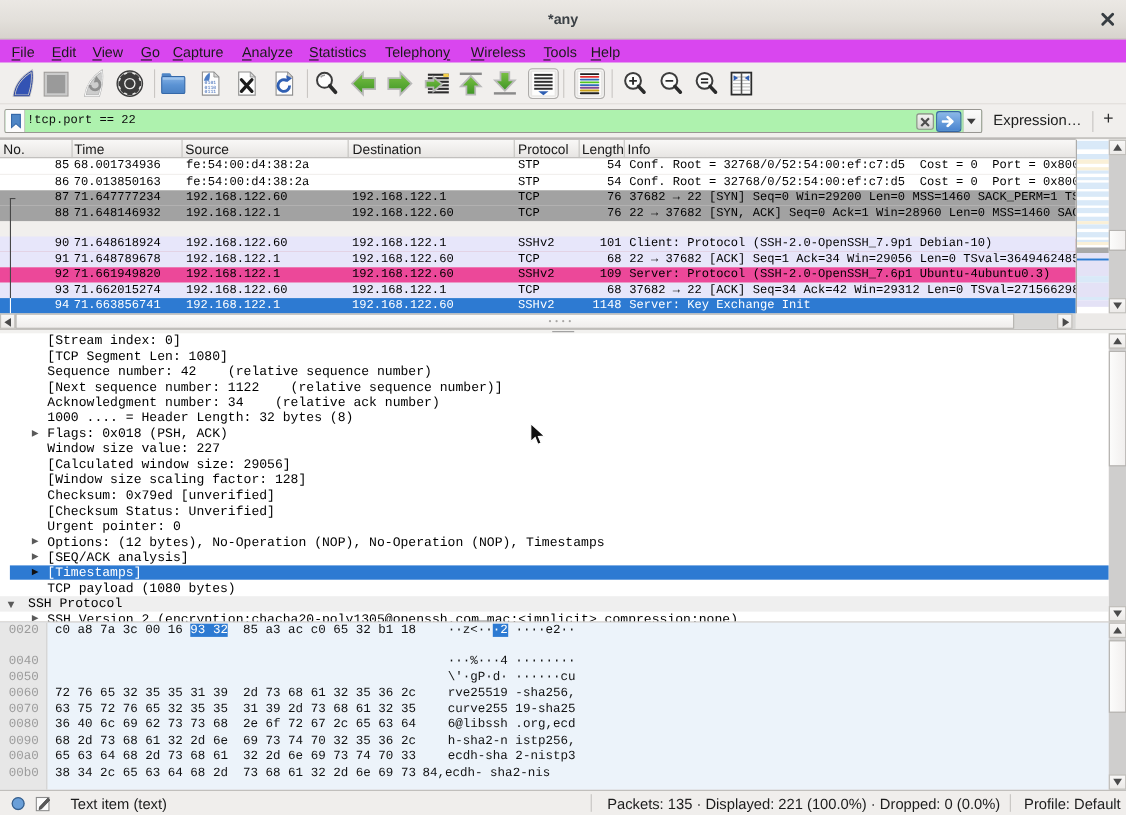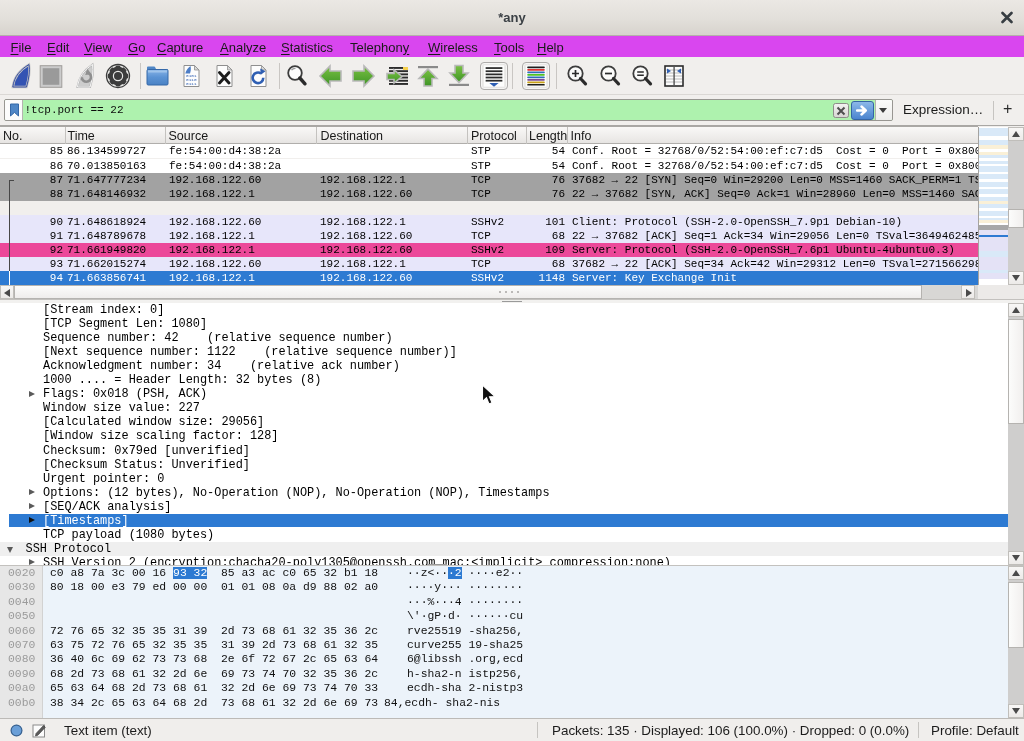--- a/index.html
+++ b/index.html
@@ -264,21 +264,21 @@
 <div class="hcell" style="left:320.5px;top:128.5px">Destination</div>
 <div class="hcell" style="left:471px;top:128.5px">Protocol</div>
 <div class="hcell" style="left:529px;top:128.5px">Length</div>
 <div class="hcell" style="left:570.5px;top:128.5px">Info</div>
 <div class="hdiv" style="left:64.5px"></div>
 <div class="hdiv" style="left:164.5px"></div>
 <div class="hdiv" style="left:316px"></div>
 <div class="hdiv" style="left:467px"></div>
 <div class="hdiv" style="left:525.5px"></div>
 <div class="hdiv" style="left:567px"></div>
-<div class="prow mono" style="top:144.4px;background:#ffffff;color:#000"><span class="cno">85</span><span class="cti">86.134599727</span><span class="csr">fe:54:00:d4:38:2a</span><span class="cds"></span><span class="cpr">STP</span><span class="cln">54</span><span class="cin">Conf. Root = 32768/0/52:54:00:ef:c7:d5  Cost = 0  Port = 0x8001</span></div>
+<div class="prow mono" style="top:144.4px;background:#ffffff;color:#000"><span class="cno">85</span><span class="cti">68.001734936</span><span class="csr">fe:54:00:d4:38:2a</span><span class="cds"></span><span class="cpr">STP</span><span class="cln">54</span><span class="cin">Conf. Root = 32768/0/52:54:00:ef:c7:d5  Cost = 0  Port = 0x8001</span></div>
 <div class="prow mono" style="top:158.5px;background:#ffffff;color:#000"><span class="cno">86</span><span class="cti">70.013850163</span><span class="csr">fe:54:00:d4:38:2a</span><span class="cds"></span><span class="cpr">STP</span><span class="cln">54</span><span class="cin">Conf. Root = 32768/0/52:54:00:ef:c7:d5  Cost = 0  Port = 0x8001</span></div>
 <div class="prow mono" style="top:172.5px;background:#a2a2a2;color:#000"><span class="cno">87</span><span class="cti">71.647777234</span><span class="csr">192.168.122.60</span><span class="cds">192.168.122.1</span><span class="cpr">TCP</span><span class="cln">76</span><span class="cin">37682 → 22 [SYN] Seq=0 Win=29200 Len=0 MSS=1460 SACK_PERM=1 TSval=27156</span></div>
 <div class="prow mono" style="top:186.6px;background:#a2a2a2;color:#000"><span class="cno">88</span><span class="cti">71.648146932</span><span class="csr">192.168.122.1</span><span class="cds">192.168.122.60</span><span class="cpr">TCP</span><span class="cln">76</span><span class="cin">22 → 37682 [SYN, ACK] Seq=0 Ack=1 Win=28960 Len=0 MSS=1460 SACK_PERM</span></div>
 <div class="prow mono" style="top:217px;background:#b91c1c;color:#000"><span class="cno">89</span><span class="cti">71.648191037</span><span class="csr">192.168.122.60</span><span class="cds">192.168.122.1</span><span class="cpr">TCP</span><span class="cln">68</span><span class="cin">37682 → 22 [ACK] Seq=1 Ack=1 Win=29312 Len=0 TSval=2715662966 TSecr=3</span></div>
 <div class="prow mono" style="top:214.7px;background:#e7e6fa;color:#000"><span class="cno">90</span><span class="cti">71.648618924</span><span class="csr">192.168.122.60</span><span class="cds">192.168.122.1</span><span class="cpr">SSHv2</span><span class="cln">101</span><span class="cin">Client: Protocol (SSH-2.0-OpenSSH_7.9p1 Debian-10)</span></div>
 <div class="prow mono" style="top:228.7px;background:#e7e6fa;color:#000"><span class="cno">91</span><span class="cti">71.648789678</span><span class="csr">192.168.122.1</span><span class="cds">192.168.122.60</span><span class="cpr">TCP</span><span class="cln">68</span><span class="cin">22 → 37682 [ACK] Seq=1 Ack=34 Win=29056 Len=0 TSval=3649462485 TSecr</span></div>
 <div class="prow mono" style="top:242.8px;background:#ec4899;color:#000"><span class="cno">92</span><span class="cti">71.661949820</span><span class="csr">192.168.122.1</span><span class="cds">192.168.122.60</span><span class="cpr">SSHv2</span><span class="cln">109</span><span class="cin">Server: Protocol (SSH-2.0-OpenSSH_7.6p1 Ubuntu-4ubuntu0.3)</span></div>
 <div class="prow mono" style="top:256.8px;background:#e7e6fa;color:#000"><span class="cno">93</span><span class="cti">71.662015274</span><span class="csr">192.168.122.60</span><span class="cds">192.168.122.1</span><span class="cpr">TCP</span><span class="cln">68</span><span class="cin">37682 → 22 [ACK] Seq=34 Ack=42 Win=29312 Len=0 TSval=2715662980 TSec</span></div>
 <div class="prow mono" style="top:270.9px;background:#2d7ad2;color:#fff"><span class="cno">94</span><span class="cti">71.663856741</span><span class="csr">192.168.122.1</span><span class="cds">192.168.122.60</span><span class="cpr">SSHv2</span><span class="cln">1148</span><span class="cin">Server: Key Exchange Init</span></div>
 <div class="abs" style="left:8.5px;top:179.5px;width:5px;height:1.5px;background:#474747"></div>
@@ -375,21 +375,20 @@
 <div class="sbtn abs" style="left:1008px;top:303px;width:16px;height:14px"></div>
 <div class="abs" style="left:1012px;top:307px;border-left:4.5px solid transparent;border-right:4.5px solid transparent;border-bottom:6.0px solid #4a4a4a"></div>
 <div class="sbtn abs" style="left:1008px;top:551px;width:16px;height:14px"></div>
 <div class="abs" style="left:1012px;top:555px;border-left:4.5px solid transparent;border-right:4.5px solid transparent;border-top:6.0px solid #4a4a4a"></div>
 <div class="thumb abs" style="left:1008px;top:319px;width:16px;height:105px"></div>
 <div class="abs" style="left:0;top:565px;width:1024px;height:1px;background:#c3c1be"></div>
 <div class="abs" style="left:427px;top:563.5px;width:20px;height:1.5px;background:#9a9a9a"></div>
 <div id="hexpane" class="abs mono">
 <div id="hexoffsets" class="abs"></div>
 <div class="hrow" style="top:0.0px"><span class="hoff">0020</span><span class="hbytes">c0 a8 7a 3c 00 16 <span style="background:#2d7ad2;color:#fff">93 32</span>  85 a3 ac c0 65 32 b1 18</span><span class="hbytes" style="left:407px">··z&lt;··<span style="background:#2d7ad2;color:#fff">·2</span> ····e2··</span></div>
-<div class="hrow" style="top:14.4px"><span class="hoff">0030</span><span class="hbytes">80 18 00 e3 79 ed 00 00  01 01 08 0a d9 88 02 a0</span><span class="hbytes" style="left:407px">····y··· ········</span></div>
 <div class="hrow" style="top:28.8px"><span class="hoff">0040</span><span class="hbytes" style="left:407px">···%···4 ········</span></div>
 <div class="hrow" style="top:43.2px"><span class="hoff">0050</span><span class="hbytes" style="left:407px">\'·gP·d· ······cu</span></div>
 <div class="hrow" style="top:57.6px"><span class="hoff">0060</span><span class="hbytes">72 76 65 32 35 35 31 39  2d 73 68 61 32 35 36 2c</span><span class="hbytes" style="left:407px">rve25519 -sha256,</span></div>
 <div class="hrow" style="top:72.0px"><span class="hoff">0070</span><span class="hbytes">63 75 72 76 65 32 35 35  31 39 2d 73 68 61 32 35</span><span class="hbytes" style="left:407px">curve255 19-sha25</span></div>
 <div class="hrow" style="top:86.4px"><span class="hoff">0080</span><span class="hbytes">36 40 6c 69 62 73 73 68  2e 6f 72 67 2c 65 63 64</span><span class="hbytes" style="left:407px">6@libssh .org,ecd</span></div>
 <div class="hrow" style="top:100.8px"><span class="hoff">0090</span><span class="hbytes">68 2d 73 68 61 32 2d 6e  69 73 74 70 32 35 36 2c</span><span class="hbytes" style="left:407px">h-sha2-n istp256,</span></div>
 <div class="hrow" style="top:115.2px"><span class="hoff">00a0</span><span class="hbytes">65 63 64 68 2d 73 68 61  32 2d 6e 69 73 74 70 33</span><span class="hbytes" style="left:407px">ecdh-sha 2-nistp3</span></div>
 <div class="hrow" style="top:129.6px"><span class="hoff">00b0</span><span class="hbytes">38 34 2c 65 63 64 68 2d  73 68 61 32 2d 6e 69 73</span><span class="hbytes" style="left:384px">84,ecdh- sha2-nis</span></div>
 </div>
 <div class="track abs" style="left:1008px;top:566px;width:16px;height:151.5px"></div>
@@ -402,17 +401,17 @@
 <svg class="abs" style="left:10px;top:723.5px" width="13" height="13" viewBox="0 0 13 13">
     <circle cx="6.5" cy="6.5" r="5.4" fill="#6a9fd8" stroke="#3d6ea5" stroke-width="1.2"></circle>
     <circle cx="6.5" cy="6.5" r="5.4" fill="none" stroke="#2b2b2b" stroke-width="0.5" opacity="0.4"></circle>
   </svg>
 <svg class="abs" style="left:32px;top:722.5px" width="15" height="15" viewBox="0 0 15 15">
     <rect x="1" y="2" width="11.5" height="12" fill="#fcfcfc" stroke="#8a8a8a" stroke-width="1"></rect>
     <path d="M4 10.5 L11.5 2.5 L13.3 4.3 L5.8 12.3 L3.5 13 Z" fill="#5a5a5a" stroke="#333" stroke-width="0.6"></path>
   </svg>
 <div class="stext" style="left:64px;top:722.5px">Text item (text)</div>
 <div class="vline" style="left:537px;top:722px;height:16px"></div>
-<div class="stext" style="left:552px;top:722.5px">Packets: 135 · Displayed: 106 (100.0%) · Dropped: 0 (0.0%)</div>
+<div class="stext" style="left:552px;top:722.5px">Packets: 135 · Displayed: 221 (100.0%) · Dropped: 0 (0.0%)</div>
 <div class="vline" style="left:918px;top:722px;height:16px"></div>
 <div class="stext" style="left:931px;top:722.5px">Profile: Default</div>
 <svg class="abs" style="left:481px;top:384px" width="16" height="22" viewBox="0 0 16 22">
     <path d="M1.5 1 L1.5 17.5 L5.5 13.8 L8 20 L11 18.8 L8.5 12.8 L14 12.5 Z" fill="#111" stroke="#fff" stroke-width="1.1"></path>
   </svg>
 </body></html>

